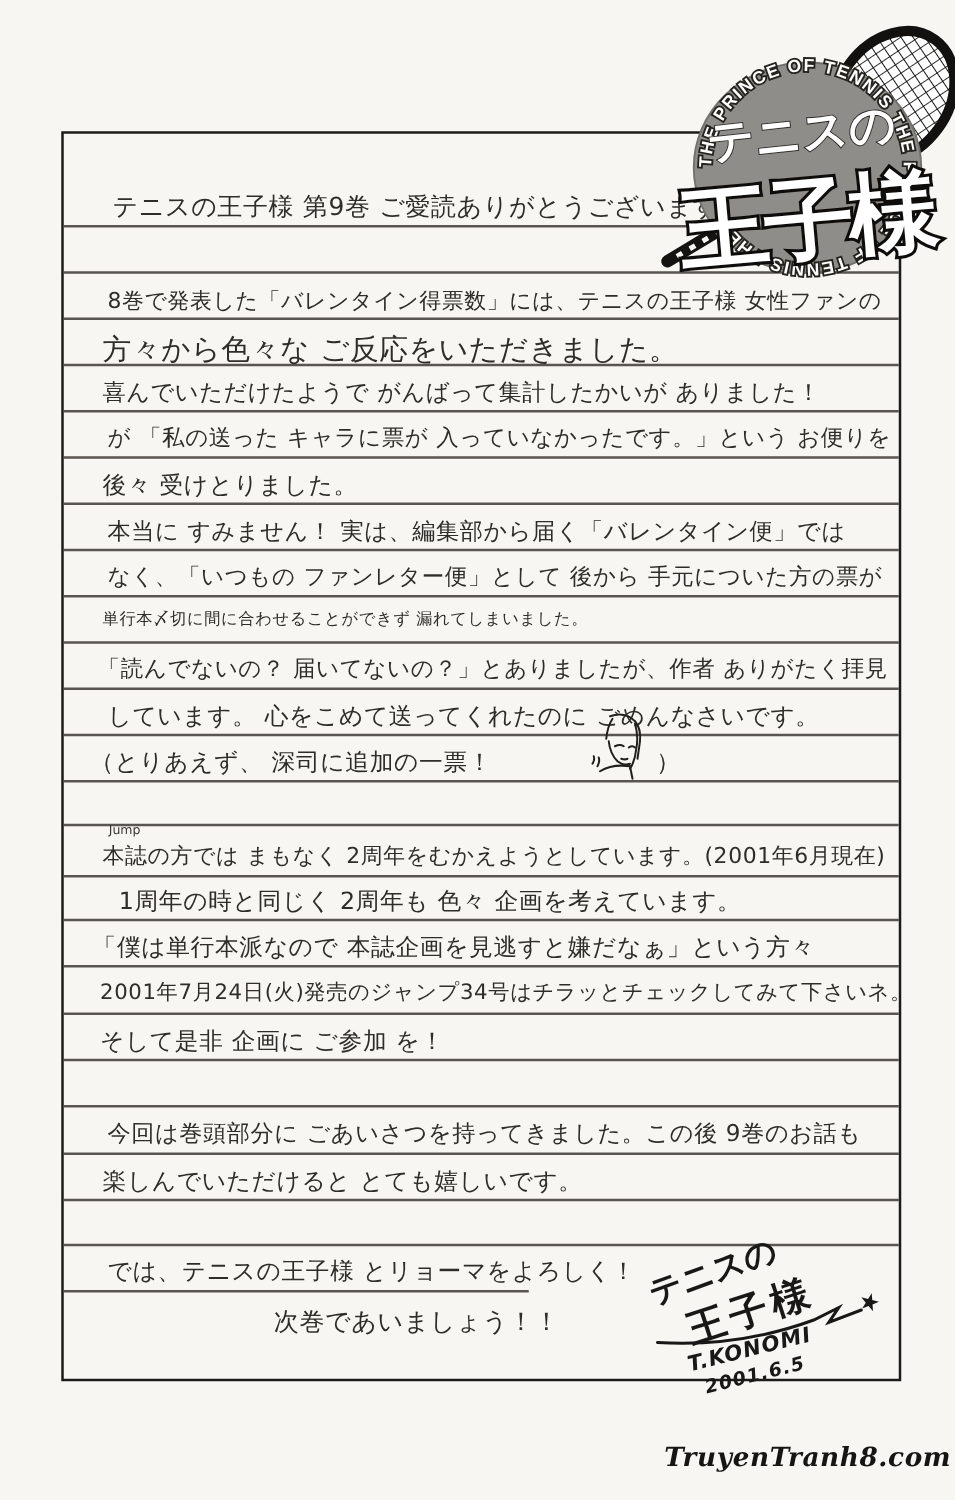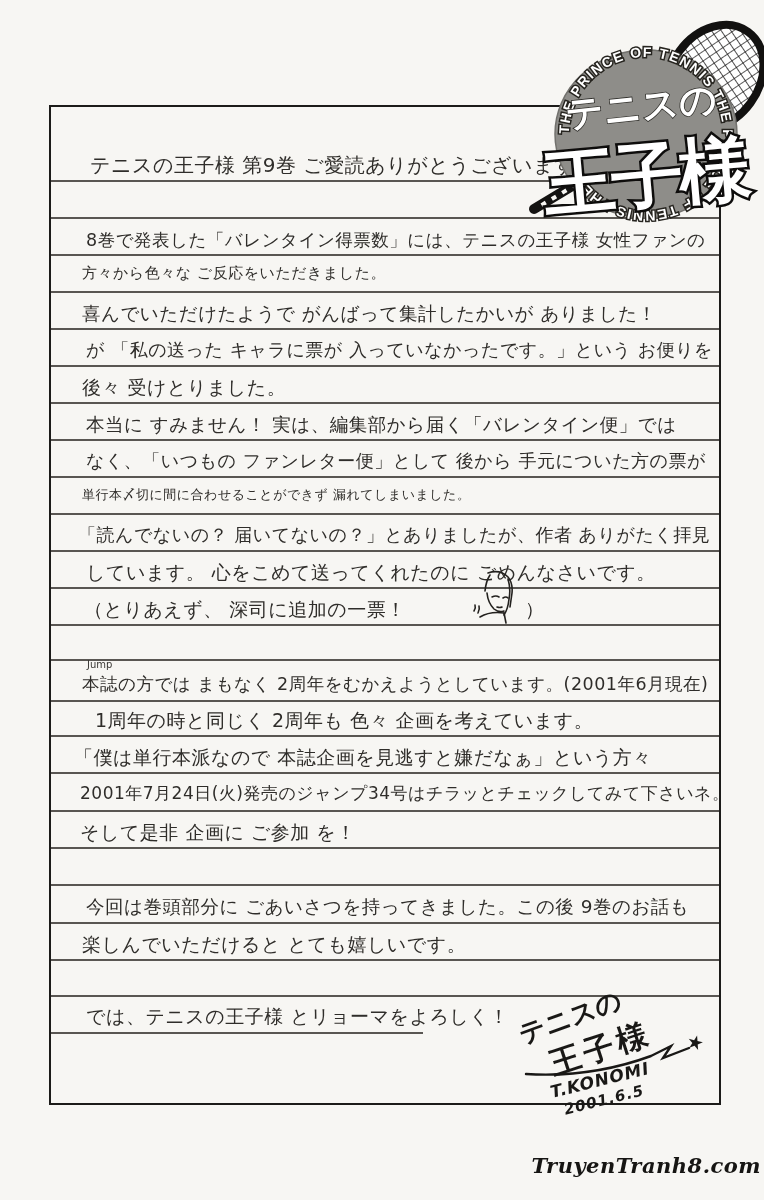--- a/index.html
+++ b/index.html
@@ -50,30 +50,30 @@
     <div class="rule" style="top:703px"></div>
     <div class="rule" style="top:740px"></div>
     <div class="rule" style="top:777px"></div>
     <div class="rule" style="top:815px"></div>
     <div class="rule" style="top:852px"></div>
     <div class="rule" style="top:888px"></div>
     <div class="rule partial" style="top:925px"></div>
 
     <div class="line" style="left:39px;top:45px;font-size:20px">テニスの王子様 第9巻 ご愛読ありがとうございます。</div>
     <div class="line" style="left:35px;top:121px;font-size:17.5px">8巻で発表した「バレンタイン得票数」には、テニスの王子様 女性ファンの</div>
-    <div class="line" style="left:31px;top:157px;font-size:15px">方々から色々な ご反応をいただきました。</div>
+    <div class="line" style="left:31px;top:157px;font-size:23px">方々から色々な ご反応をいただきました。</div>
     <div class="line" style="left:31px;top:194px;font-size:18.5px">喜んでいただけたようで がんばって集計したかいが ありました！</div>
     <div class="line" style="left:35px;top:231px;font-size:18px">が 「私の送った キャラに票が 入っていなかったです。」という お便りを</div>
     <div class="line" style="left:31px;top:268px;font-size:19px">後々 受けとりました。</div>
     <div class="line" style="left:35px;top:305px;font-size:18.5px">本当に すみません！  実は、編集部から届く「バレンタイン便」では</div>
     <div class="line" style="left:35px;top:342px;font-size:18px">なく、「いつもの ファンレター便」として 後から 手元についた方の票が</div>
     <div class="line" style="left:31px;top:379px;font-size:13px">単行本〆切に間に合わせることができず 漏れてしまいました。</div>
     <div class="line" style="left:35px;top:453px;font-size:19px">しています。 心をこめて送ってくれたのに ごめんなさいです。</div>
     <div class="line" style="left:27px;top:416px;font-size:18px">「読んでないの？ 届いてないの？」とありましたが、作者 ありがたく拝見</div>
-    <div class="line" style="left:33px;top:490px;font-size:19px">（とりあえず、 深司に追加の一票！</div>
+    <div class="line" style="left:21px;top:490px;font-size:19px">（とりあえず、 深司に追加の一票！</div>
     <div class="line" style="left:474px;top:490px;font-size:19px">）</div>
 
     <svg class="face" style="left:417px;top:460px" width="52" height="58" viewBox="0 0 52 58">
       <g fill="none" stroke="#23211e" stroke-width="1.6" stroke-linecap="round">
         <path d="M20 6 Q32 2 40 10 Q45 16 44 26 L42 40"></path>
         <path d="M22 8 Q18 14 17 24"></path>
         <path d="M40 12 Q43 22 41 32 Q40 42 36 48"></path>
         <path d="M19 26 Q20 36 26 42 Q31 46 36 44"></path>
         <path d="M24 30 q4 -2 7 0"></path>
         <path d="M35 31 q3 -2 5 0"></path>
@@ -86,20 +86,21 @@
 
     <div class="furigana" style="left:36px;top:552px">Jump</div>
     <div class="line" style="left:31px;top:565px;font-size:17.5px">本誌の方では まもなく 2周年をむかえようとしています。(2001年6月現在)</div>
     <div class="line" style="left:44px;top:601px;font-size:19px">1周年の時と同じく 2周年も 色々 企画を考えています。</div>
     <div class="line" style="left:23px;top:638px;font-size:19px">「僕は単行本派なので 本誌企画を見逃すと嫌だなぁ」という方々</div>
     <div class="line" style="left:29px;top:675px;font-size:17px">2001年7月24日(火)発売のジャンプ34号はチラッとチェックしてみて下さいネ。</div>
     <div class="line" style="left:29px;top:713px;font-size:19px">そして是非 企画に ご参加 を！</div>
     <div class="line" style="left:35px;top:787px;font-size:18.5px">今回は巻頭部分に ごあいさつを持ってきました。この後 9巻のお話も</div>
     <div class="line" style="left:31px;top:825px;font-size:19px">楽しんでいただけると とても嬉しいです。</div>
     <div class="line" style="left:35px;top:897px;font-size:19px">では、テニスの王子様 とリョーマをよろしく！</div>
+    <div class="line" style="left:168px;top:937px;font-size:20px">次巻であいましょう！！</div>
 
     <div class="sig sig-kana" style="left:466px;top:893px">テニスの</div>
     <div class="sig sig-kanji" style="left:497px;top:921px">王子様</div>
     <svg class="sig" style="left:470px;top:905px" width="190" height="70" viewBox="0 0 190 70">
       <path d="M5 62 Q70 66 130 44 L150 34 L142 46 L168 36" fill="none" stroke="#191816" stroke-width="2.4" stroke-linecap="round"></path>
     </svg>
     <div class="sig sig-star" style="left:636px;top:924px">★</div>
     <div class="sig sig-name" style="left:498px;top:963px">T.KONOMI</div>
     <div class="sig sig-date" style="left:512px;top:984px">2001.6.5</div>
   </div>

